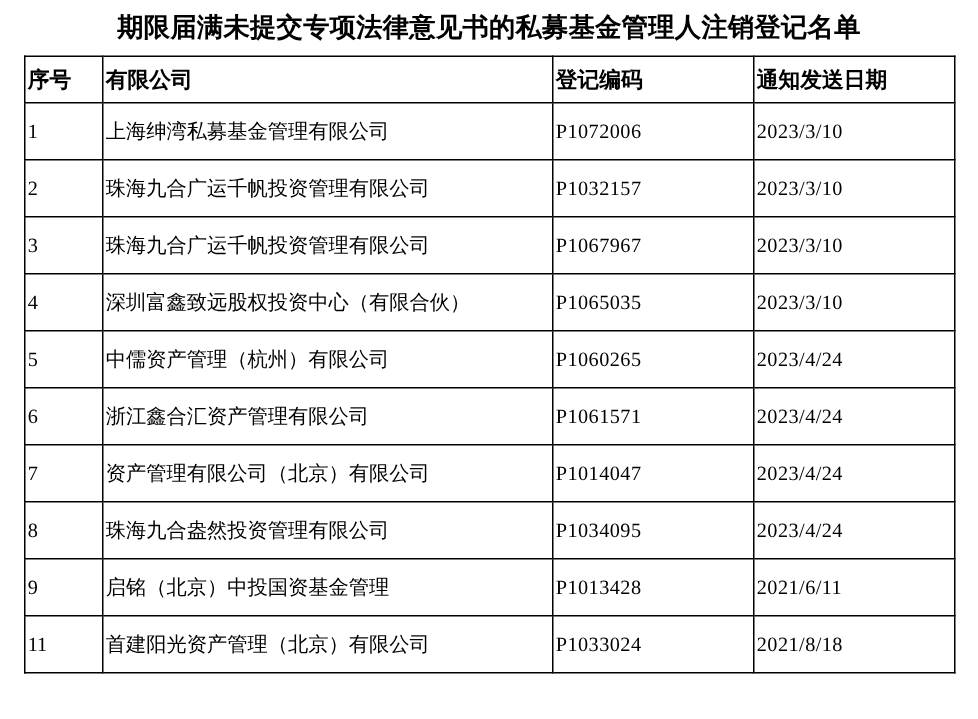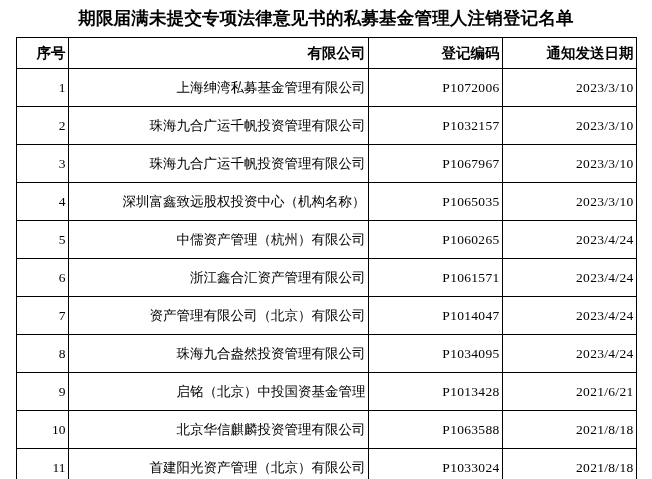--- a/index.html
+++ b/index.html
@@ -32,21 +32,21 @@
   }
   table.data-table {
     border-collapse: collapse;
     width: 620px;
     margin: 0 auto;
     table-layout: fixed;
   }
   table.data-table th,
   table.data-table td {
     border: 1px solid #000000;
-    text-align: right;
+    text-align: left;
     vertical-align: middle;
     font-size: 13.5px;
     height: 37px;
     padding: 0 2px;
     white-space: nowrap;
     overflow: hidden;
     margin-left: 24px;
   }
   table.data-table th {
     font-weight: bold;
@@ -97,21 +97,21 @@
         <td class="cell-date">2023/3/10</td>
       </tr>
       <tr>
         <td class="cell-idx">3</td>
         <td class="cell-name">珠海九合广运千帆投资管理有限公司</td>
         <td class="cell-code">P1067967</td>
         <td class="cell-date">2023/3/10</td>
       </tr>
       <tr>
         <td class="cell-idx">4</td>
-        <td class="cell-name">深圳富鑫致远股权投资中心（机构名称）</td>
+        <td class="cell-name">深圳富鑫致远股权投资中心（有限合伙）</td>
         <td class="cell-code">P1065035</td>
         <td class="cell-date">2023/3/10</td>
       </tr>
       <tr>
         <td class="cell-idx">5</td>
         <td class="cell-name">中儒资产管理（杭州）有限公司</td>
         <td class="cell-code">P1060265</td>
         <td class="cell-date">2023/4/24</td>
       </tr>
       <tr>
@@ -129,27 +129,21 @@
       <tr>
         <td class="cell-idx">8</td>
         <td class="cell-name">珠海九合盎然投资管理有限公司</td>
         <td class="cell-code">P1034095</td>
         <td class="cell-date">2023/4/24</td>
       </tr>
       <tr>
         <td class="cell-idx">9</td>
         <td class="cell-name">启铭（北京）中投国资基金管理</td>
         <td class="cell-code">P1013428</td>
-        <td class="cell-date">2021/6/21</td>
-      </tr>
-      <tr>
-        <td class="cell-idx">10</td>
-        <td class="cell-name">北京华信麒麟投资管理有限公司</td>
-        <td class="cell-code">P1063588</td>
-        <td class="cell-date">2021/8/18</td>
+        <td class="cell-date">2021/6/11</td>
       </tr>
       <tr>
         <td class="cell-idx">11</td>
         <td class="cell-name">首建阳光资产管理（北京）有限公司</td>
         <td class="cell-code">P1033024</td>
         <td class="cell-date">2021/8/18</td>
       </tr>
     </tbody>
   </table>
 

